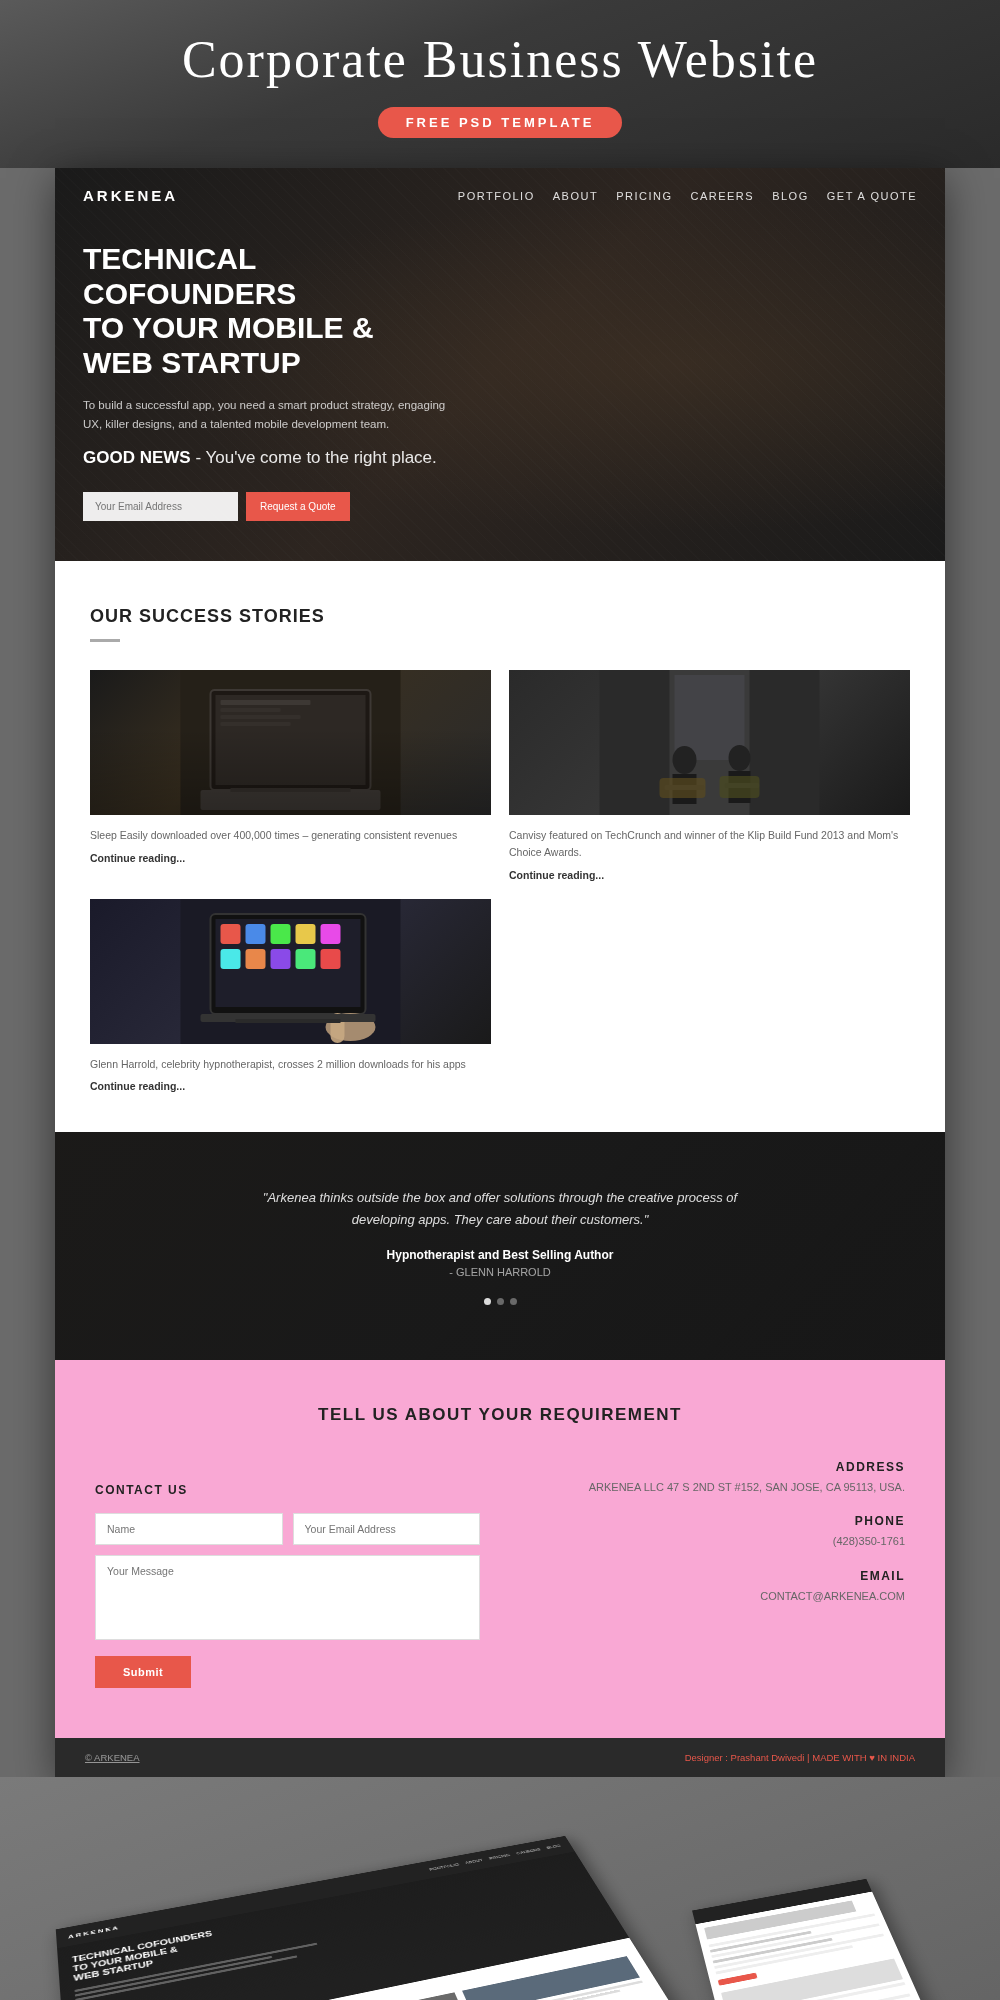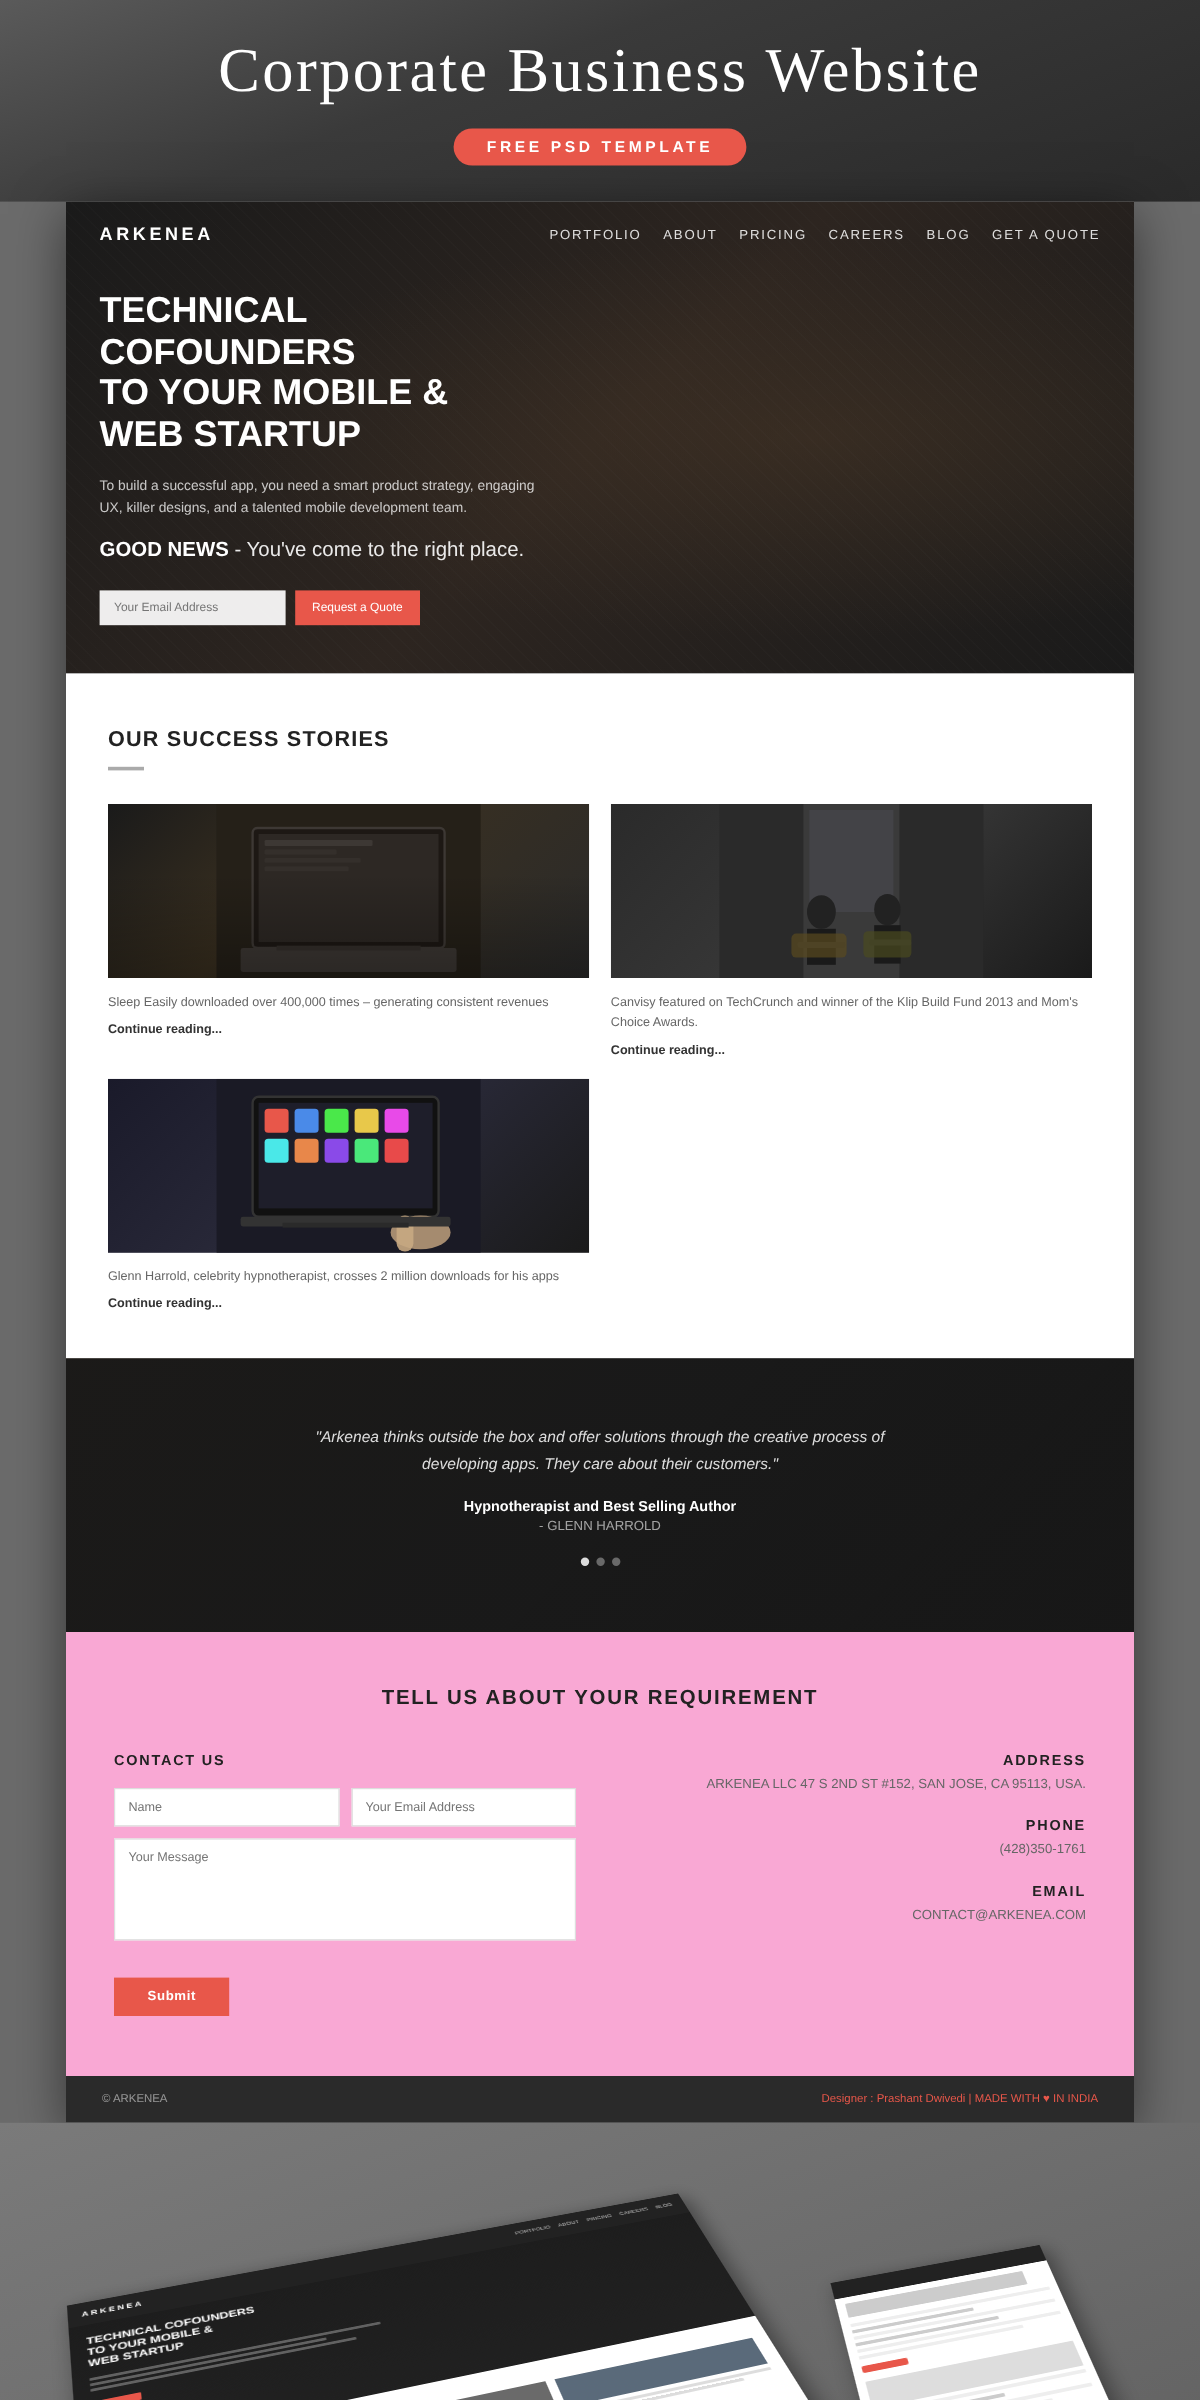--- a/index.html
+++ b/index.html
@@ -285,20 +285,21 @@
       grid-template-columns: 1fr 1fr;
       gap: 40px;
     }
     .contact-left h4 {
       font-size: 12px;
       font-weight: 800;
       text-transform: uppercase;
       color: #222;
       letter-spacing: 1.5px;
       margin-bottom: 16px;
+      margin-top: 23px;
     }
     .form-row {
       display: grid;
       grid-template-columns: 1fr 1fr;
       gap: 10px;
       margin-bottom: 10px;
       border-radius: 14px;
     }
     .contact-left input,
     .contact-left textarea {
@@ -306,21 +307,21 @@
       padding: 9px 11px;
       font-size: 10.5px;
       color: #999;
       outline: none;
       width: 100%;
       font-family: Arial, sans-serif;
     }
     .contact-left textarea {
       resize: none;
       height: 85px;
-      margin-bottom: 26px;
+      margin-bottom: 12px;
     }
     .submit-btn {
       background: #e8574a;
       color: #fff;
       border: none;
       padding: 10px 28px;
       font-size: 11px;
       font-weight: bold;
       cursor: pointer;
       letter-spacing: 0.5px;
@@ -349,20 +350,21 @@
     .site-footer {
       background: #2a2a2a;
       padding: 14px 30px;
       display: flex;
       justify-content: space-between;
       align-items: center;
     }
     .footer-left {
       color: rgba(255,255,255,0.5);
       font-size: 9.5px;
+      text-decoration: underline;
     }
     .footer-right {
       color: rgba(255,255,255,0.5);
       font-size: 9.5px;
     }
     .footer-right span {
       color: #e8574a;
     }
 
     

